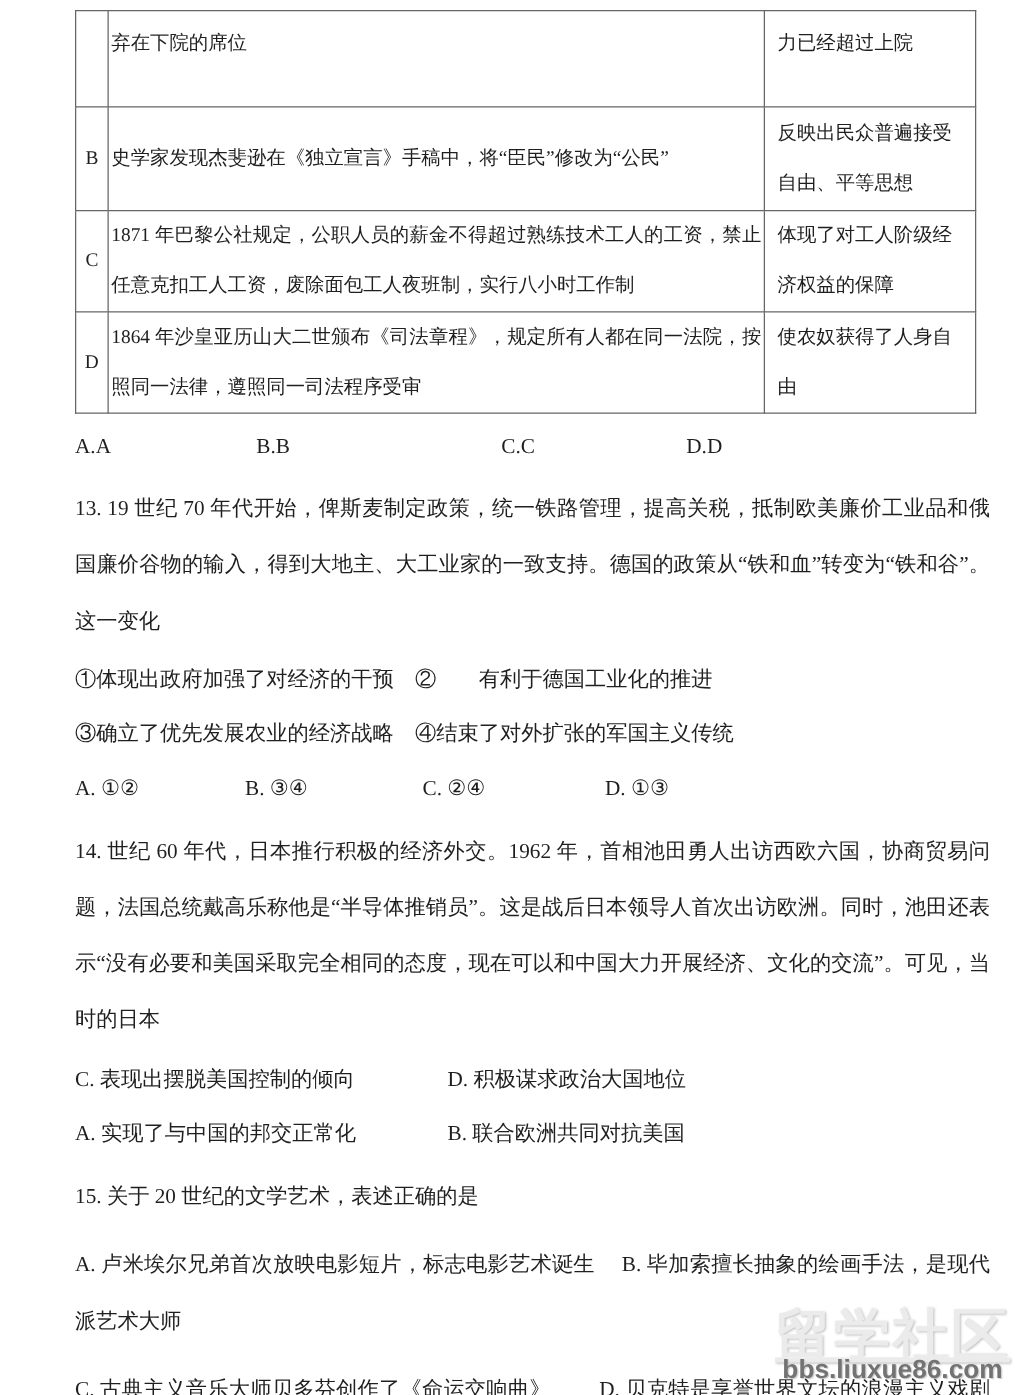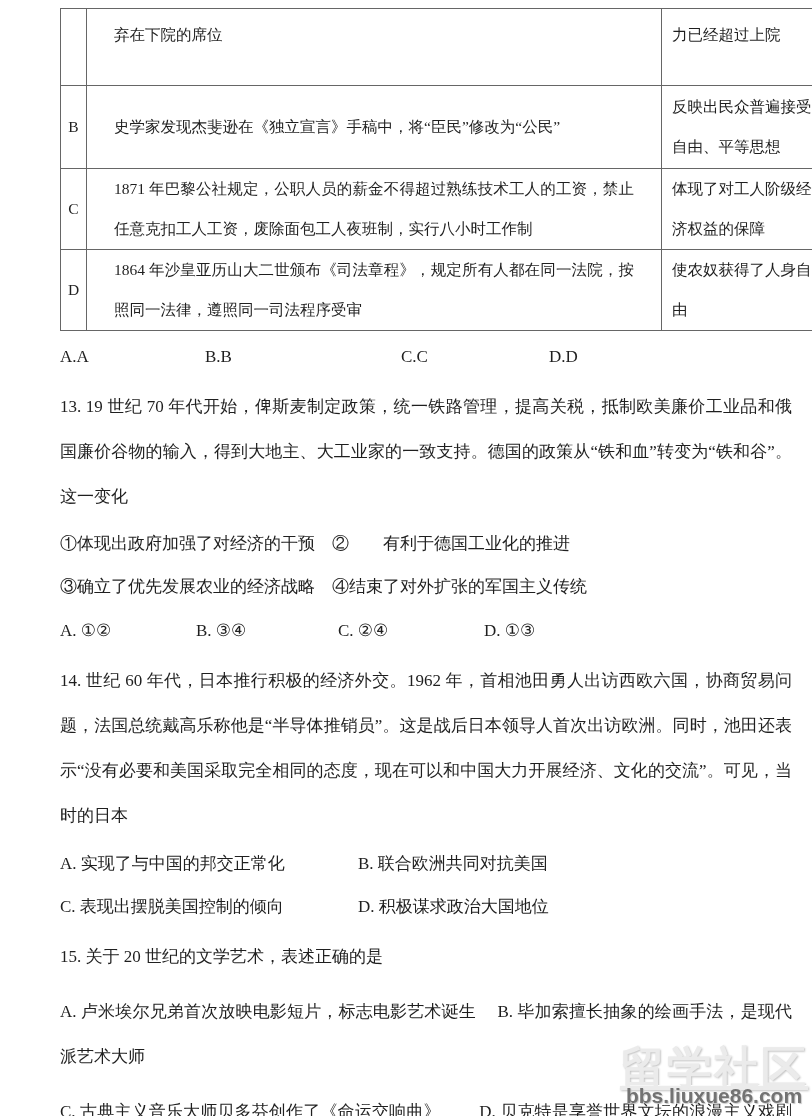--- a/index.html
+++ b/index.html
@@ -21,21 +21,21 @@
     width:695px;
     font-size:15.5px;
   }
   .qtable td{
     border:1px solid #666666;
     line-height:40px;
     vertical-align:middle;
     color:#1f1f1f;
   }
   .qtable .cell-letter{width:25px;text-align:center;padding:0;}
-  .qtable .cell-desc{width:520px;padding:0 27px;text-align:justify;}
+  .qtable .cell-desc{width:520px;padding:0 2px;text-align:justify;}
   .qtable .cell-concl{width:150px;padding:0 8px 0 10px;margin-top:48px;}
   .qtable tr.r-first td{height:70px;vertical-align:top;padding-top:6px;}
   .qtable tr.r-b td{height:82px;}
   .qtable tr.r-c td{height:80px;}
   .qtable tr.r-d td{height:78px;}
 
   
   .stem{
     margin:10px 0 0 0;
     line-height:45px;
@@ -121,24 +121,24 @@
 
   <p class="stem">13. 19 世纪 70 年代开始，俾斯麦制定政策，统一铁路管理，提高关税，抵制欧美廉价工业品和俄国廉价谷物的输入，得到大地主、大工业家的一致支持。德国的政策从“铁和血”转变为“铁和谷”。这一变化</p>
   <p class="stmt">①体现出政府加强了对经济的干预　②　　有利于德国工业化的推进</p>
   <p class="stmt">③确立了优先发展农业的经济战略　④结束了对外扩张的军国主义传统</p>
   <div class="opt-row row-13">
     <span>A. ①②</span><span>B. ③④</span><span>C. ②④</span><span>D. ①③</span>
   </div>
 
   <p class="stem">14. 世纪 60 年代，日本推行积极的经济外交。1962 年，首相池田勇人出访西欧六国，协商贸易问题，法国总统戴高乐称他是“半导体推销员”。这是战后日本领导人首次出访欧洲。同时，池田还表示“没有必要和美国采取完全相同的态度，现在可以和中国大力开展经济、文化的交流”。可见，当时的日本</p>
   <div class="opt-row row-two">
-    <span>A. 实现了与中国的邦交正常化</span><span>B. 联合欧洲共同对抗美国</span>
+    <span>C. 表现出摆脱美国控制的倾向</span><span>D. 积极谋求政治大国地位</span>
   </div>
   <div class="opt-row row-two">
-    <span>C. 表现出摆脱美国控制的倾向</span><span>D. 积极谋求政治大国地位</span>
+    <span>A. 实现了与中国的邦交正常化</span><span>B. 联合欧洲共同对抗美国</span>
   </div>
 
   <p class="stem">15. 关于 20 世纪的文学艺术，表述正确的是</p>
   <p class="stem">A. 卢米埃尔兄弟首次放映电影短片，标志电影艺术诞生　 B. 毕加索擅长抽象的绘画手法，是现代派艺术大师</p>
   <p class="stem">C. 古典主义音乐大师贝多芬创作了《命运交响曲》　　 D. 贝克特是享誉世界文坛的浪漫主义戏剧家</p>
 
   <p class="section-title">二、非选择题</p>
 
 </div>
 

